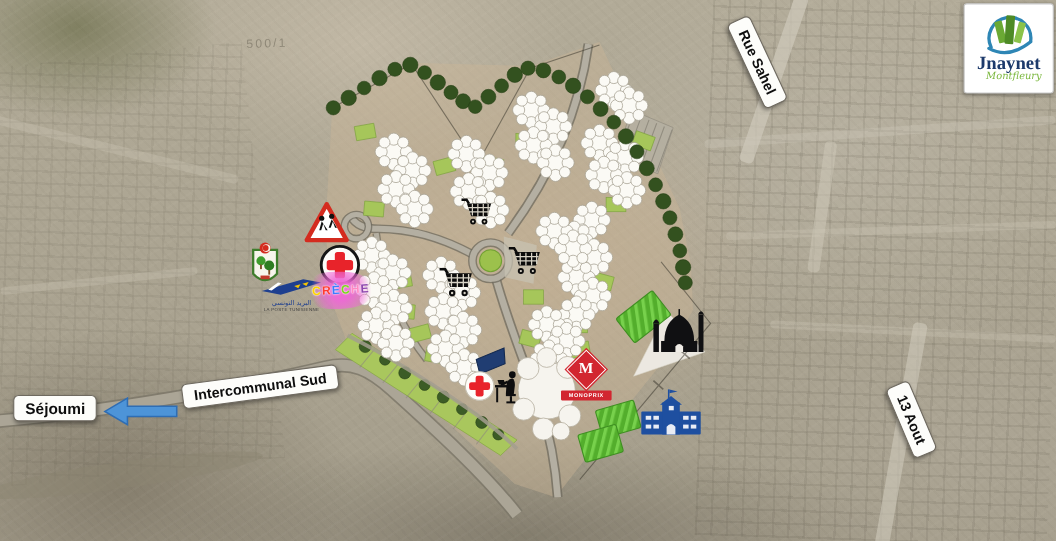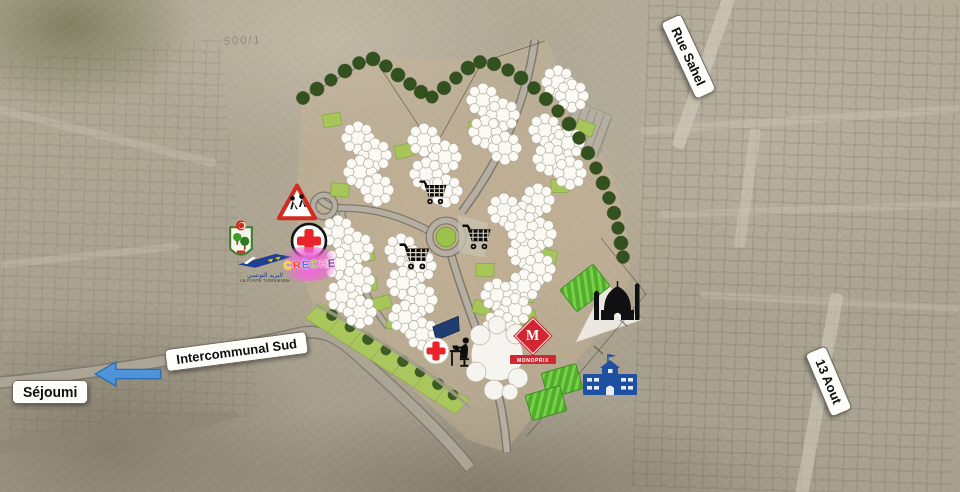--- a/index.html
+++ b/index.html
@@ -26,21 +26,21 @@
   #urban-left{left:-10px;top:50px;width:250px;height:380px;opacity:.4;transform:rotate(-6deg);
       background-image:
       repeating-linear-gradient(8deg, rgba(85,80,66,.22) 0 2px, transparent 2px 11px),
       repeating-linear-gradient(98deg, rgba(85,80,66,.20) 0 2px, transparent 2px 13px);}
   .street{position:absolute;background:#cfc9ba;border-radius:4px;pointer-events:none;}
   #svg-layer{position:absolute;inset:0;}
 
   .road-label{position:absolute;background:#fdfdfa;border:1px solid #6f6a60;border-radius:5px;
       padding:3px 10px;font-weight:bold;font-size:13px;color:#0e0e0e;white-space:nowrap;
       box-shadow:1px 2px 4px rgba(0,0,0,.4);}
-  #label-sejoumi{left:12px;top:380px;font-size:14px;}
+  #label-sejoumi{left:12px;top:359px;font-size:14px;}
   #label-intercommunal{left:165px;top:340px;transform:rotate(-7.5deg);}
   #label-rue-sahel{left:646px;top:45px;transform:rotate(65deg);transform-origin:center;}
   #label-13aout{left:794px;top:370px;transform:rotate(67deg);transform-origin:center;}
   #arrow-west{position:absolute;left:92px;top:360px;}
 
   #logo-card{position:absolute;left:876px;top:3px;width:82px;height:82px;background:#fff;
       border:1px solid #c9c9c9;border-radius:3px;box-shadow:0 1px 4px rgba(0,0,0,.35);
       display:flex;flex-direction:column;align-items:center;padding-top:3px;box-sizing:border-box;}
   .logo-title{font-family:"Liberation Serif",serif;font-weight:bold;font-size:17px;color:#1d3a6b;line-height:1;margin-top:-2px;}
   .logo-tagline{font-family:"DejaVu Serif",serif;font-style:italic;font-size:9px;color:#7cb83f;
@@ -404,14 +404,25 @@
   <div class="road-label" id="label-sejoumi">Séjoumi</div>
   <svg id="arrow-west" width="72" height="28" viewBox="0 0 74 30">
     <polygon points="72,10 24,10 24,2 2,15 24,28 24,20 72,20" fill="#4d94d8" stroke="#2f6db3" stroke-width="1.5"></polygon>
   </svg>
   <div class="road-label" id="label-intercommunal">Intercommunal Sud</div>
   <div class="road-label" id="label-rue-sahel">Rue Sahel</div>
   <div class="road-label" id="label-13aout">13 Aout</div>
 
   <div id="watermark">500/1</div>
 
+  <div id="logo-card">
+    <svg width="52" height="44" viewBox="0 0 52 44">
+      <path d="M10,36 A19,19 0 1 1 46,30" fill="none" stroke="#2e86b5" stroke-width="3" stroke-linecap="round"></path>
+      <rect x="15" y="12" width="7" height="20" rx="1" fill="#6aa934" transform="rotate(-14 18.5 22)"></rect>
+      <rect x="23" y="7" width="8" height="26" rx="1" fill="#4e8b26" transform="rotate(4 27 20)"></rect>
+      <rect x="33" y="13" width="6.5" height="19" rx="1" fill="#8bc34a" transform="rotate(15 36 22)"></rect>
+      <path d="M8,37 Q26,47 46,31" fill="none" stroke="#2e86b5" stroke-width="3" stroke-linecap="round"></path>
+    </svg>
+    <div class="logo-title">Jnaynet</div>
+    <div class="logo-tagline">Montfleury</div>
+  </div>
 
 </div>
 
 </body></html>

